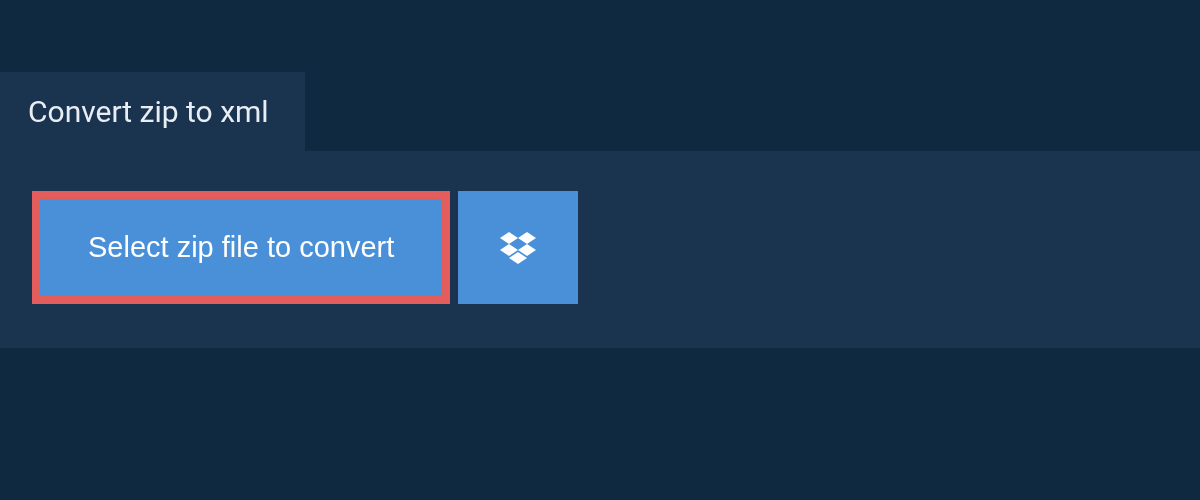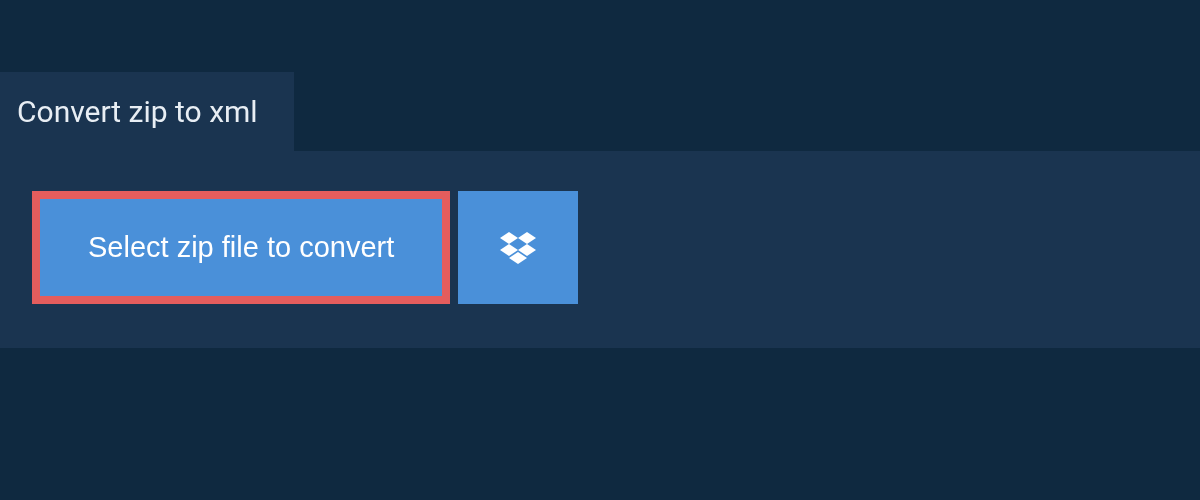--- a/index.html
+++ b/index.html
@@ -16,21 +16,21 @@
     }
     .tab-container {
       padding-top: 72px;
     }
     .tab {
       display: inline-block;
       background: #1a3450;
       color: #e8eef4;
       font-size: 30px;
       font-weight: 400;
-      padding: 22px 36px 22px 17px;
+      padding: 22px 36px 22px 28px;
       margin-left: 0;
     }
     .upload-panel {
       background: #1a3450;
       padding: 40px 30px 44px 32px;
       display: flex;
       align-items: stretch;
       gap: 8px;
     }
     .select-button-wrapper {

